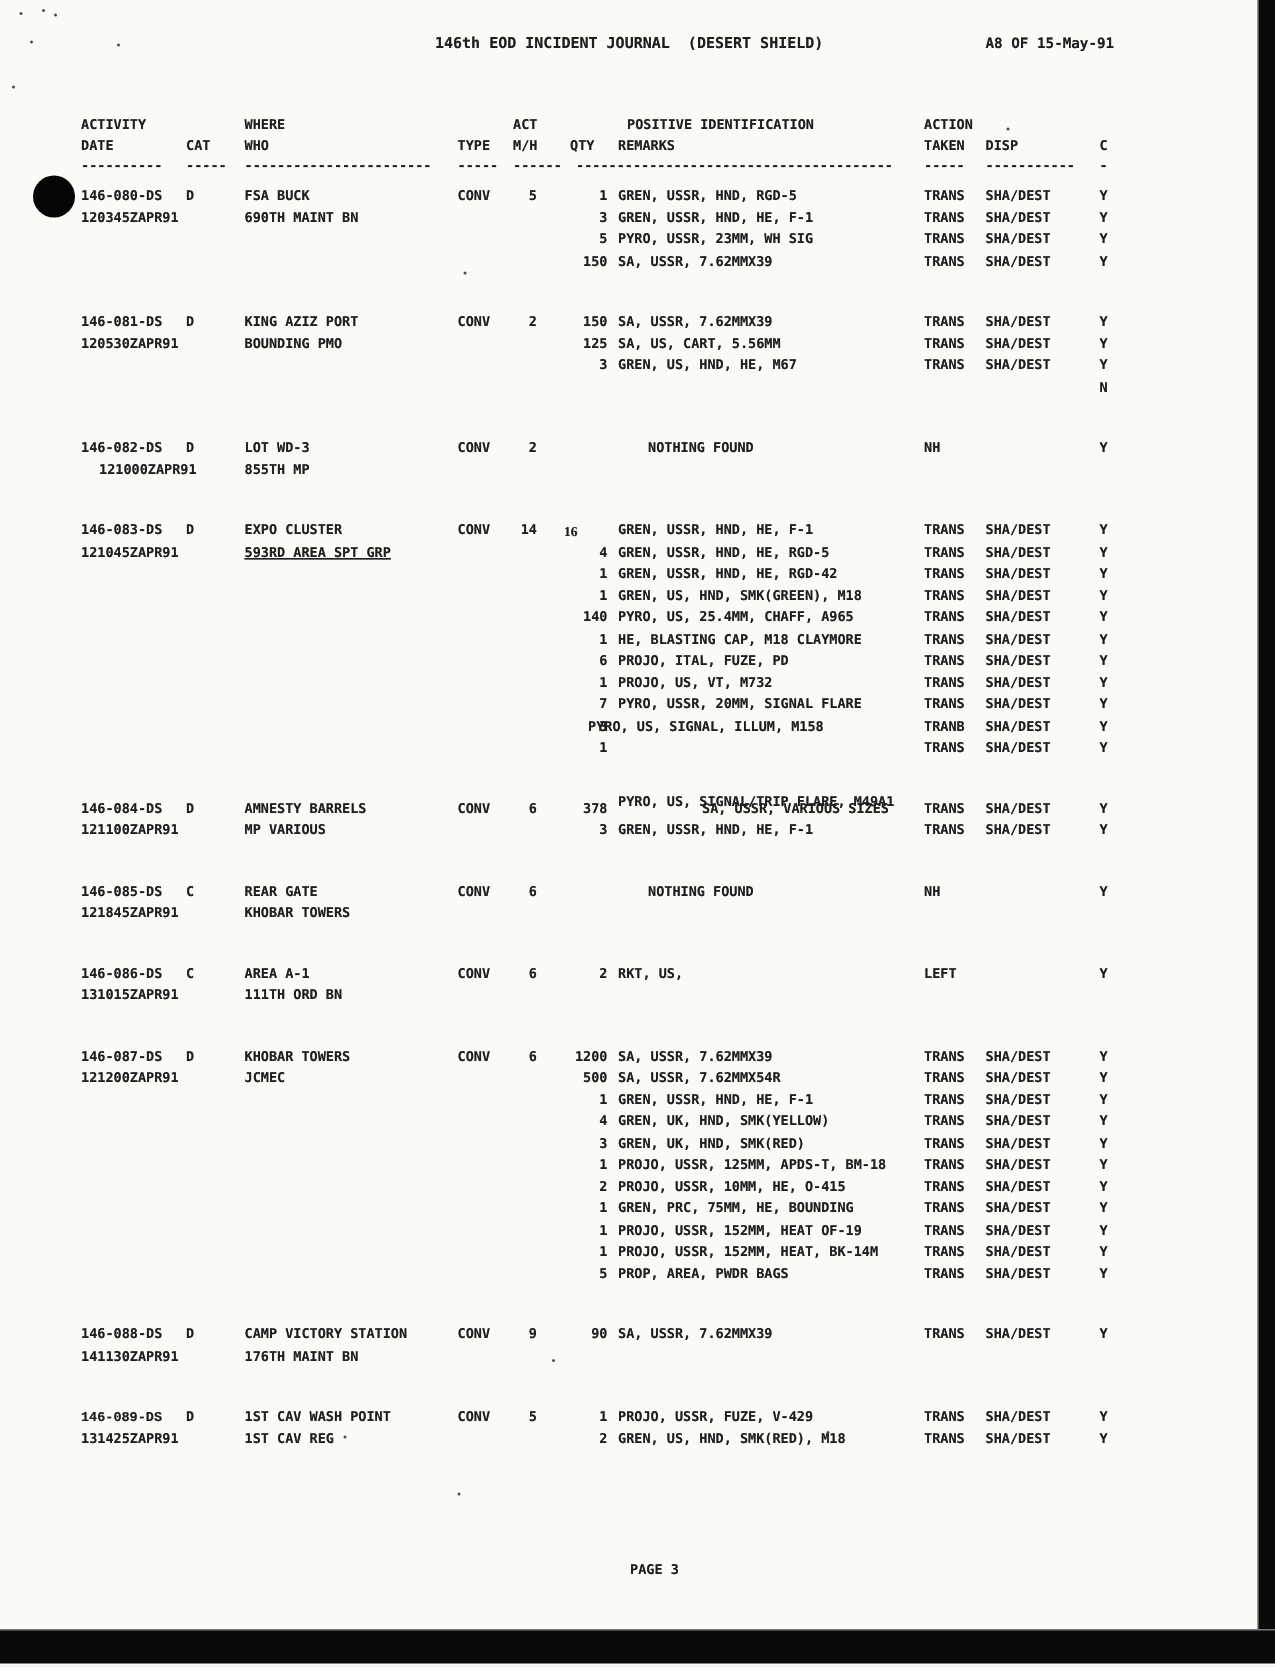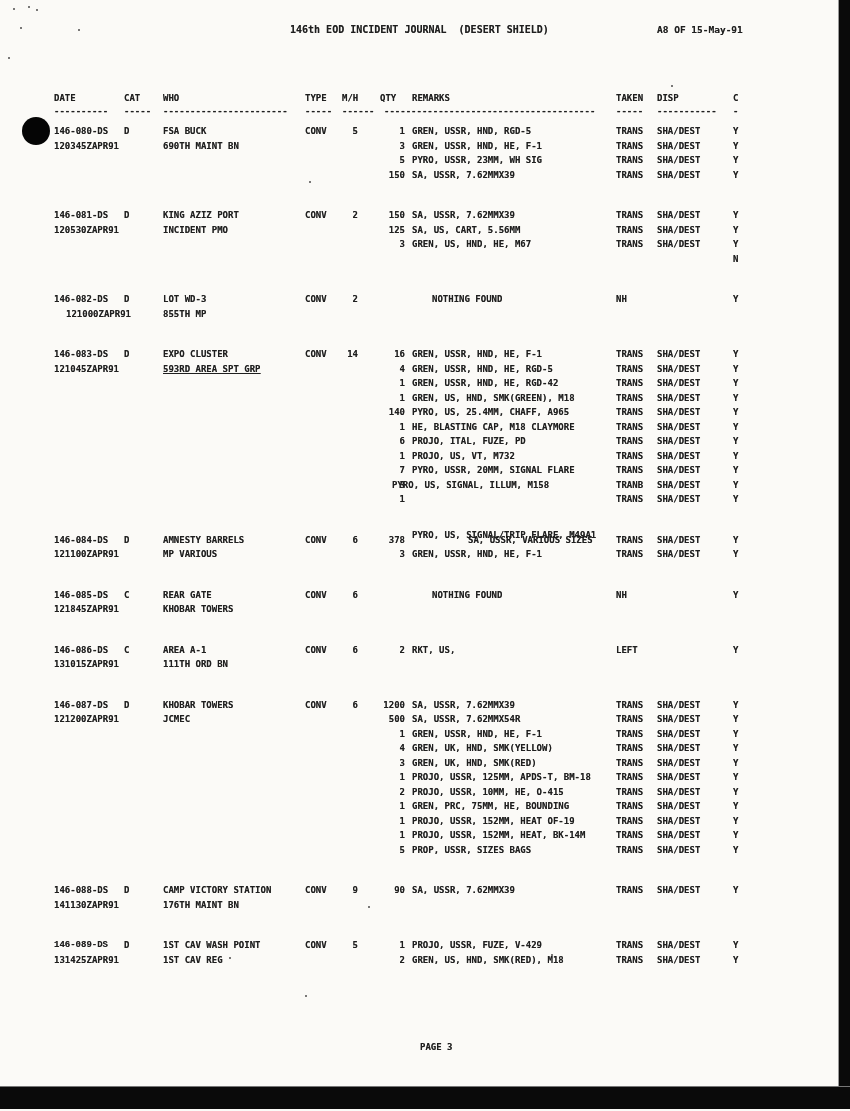--- a/index.html
+++ b/index.html
@@ -52,20 +52,27 @@
   }
 </style>
 </head>
 <body>
 
 <div class="page">
 
   <div class="t title" style="left:290px;top:24px;">146th EOD INCIDENT JOURNAL  (DESERT SHIELD)</div>
   <div class="t pref" style="left:657px;top:24px;">A8 OF 15-May-91</div>
 
+  <div class="row" style="top:79px;">
+    <span class="t c-activity">ACTIVITY</span>
+    <span class="t c-where">WHERE</span>
+    <span class="t c-act">ACT</span>
+    <span class="t c-posid">POSITIVE IDENTIFICATION</span>
+    <span class="t c-action">ACTION</span>
+  </div>
   <div class="row" style="top:93px;">
     <span class="t c-date">DATE</span>
     <span class="t c-cat">CAT</span>
     <span class="t c-who">WHO</span>
     <span class="t c-type">TYPE</span>
     <span class="t c-mh">M/H</span>
     <span class="t c-qty">QTY</span>
     <span class="t c-remarks">REMARKS</span>
     <span class="t c-taken">TAKEN</span>
     <span class="t c-disp">DISP</span>
@@ -127,21 +134,21 @@
         <span class="t" style="left: 305px;">CONV</span>
         <span class="t num" style="left: 320px; width: 38px;">2</span>
         <span class="t num" style="left: 348px; width: 57px;">150</span>
         <span class="t" style="left: 412px;">SA, USSR, 7.62MMX39</span>
         <span class="t" style="left: 616px;">TRANS</span>
         <span class="t" style="left: 657px;">SHA/DEST</span>
         <span class="t" style="left: 733px;">Y</span>
       </div>
       <div class="row" style="top: 224.5px;">
         <span class="t" style="left: 54px;">120530ZAPR91</span>
-        <span class="t" style="left: 163px;">INCIDENT PMO</span>
+        <span class="t" style="left: 163px;">BOUNDING PMO</span>
         <span class="t num" style="left: 348px; width: 57px;">125</span>
         <span class="t" style="left: 412px;">SA, US, CART, 5.56MM</span>
         <span class="t" style="left: 616px;">TRANS</span>
         <span class="t" style="left: 657px;">SHA/DEST</span>
         <span class="t" style="left: 733px;">Y</span>
       </div>
       <div class="row" style="top: 239px;">
         <span class="t num" style="left: 348px; width: 57px;">3</span>
         <span class="t" style="left: 412px;">GREN, US, HND, HE, M67</span>
         <span class="t" style="left: 616px;">TRANS</span>
@@ -164,21 +171,21 @@
       <div class="row" style="top: 308.5px;">
         <span class="t" style="left: 54px; margin-left: 12px;">121000ZAPR91</span>
         <span class="t" style="left: 163px;">855TH MP</span>
       </div>
       <div class="row" style="top: 349px;">
         <span class="t" style="left: 54px;">146-083-DS</span>
         <span class="t" style="left: 124px;">D</span>
         <span class="t" style="left: 163px;">EXPO CLUSTER</span>
         <span class="t" style="left: 305px;">CONV</span>
         <span class="t num" style="left: 320px; width: 38px;">14</span>
-        <span class="t num" style="left: 348px; width: 57px;">16</span>
+        <span class="t num" style="left: 328px; width: 57px; font-family: Liberation Serif, serif;">16</span>
         <span class="t" style="left: 412px;">GREN, USSR, HND, HE, F-1</span>
         <span class="t" style="left: 616px;">TRANS</span>
         <span class="t" style="left: 657px;">SHA/DEST</span>
         <span class="t" style="left: 733px;">Y</span>
       </div>
       <div class="row" style="top: 363.5px;">
         <span class="t" style="left: 54px;">121045ZAPR91</span>
         <span class="t" style="left: 163px; text-decoration: underline;">593RD AREA SPT GRP</span>
         <span class="t num" style="left: 348px; width: 57px;">4</span>
         <span class="t" style="left: 412px;">GREN, USSR, HND, HE, RGD-5</span>
@@ -371,21 +378,21 @@
       </div>
       <div class="row" style="top: 830px;">
         <span class="t num" style="left: 348px; width: 57px;">1</span>
         <span class="t" style="left: 412px;">PROJO, USSR, 152MM, HEAT, BK-14M</span>
         <span class="t" style="left: 616px;">TRANS</span>
         <span class="t" style="left: 657px;">SHA/DEST</span>
         <span class="t" style="left: 733px;">Y</span>
       </div>
       <div class="row" style="top: 844.5px;">
         <span class="t num" style="left: 348px; width: 57px;">5</span>
-        <span class="t" style="left: 412px;">PROP, USSR, SIZES BAGS</span>
+        <span class="t" style="left: 412px;">PROP, AREA, PWDR BAGS</span>
         <span class="t" style="left: 616px;">TRANS</span>
         <span class="t" style="left: 657px;">SHA/DEST</span>
         <span class="t" style="left: 733px;">Y</span>
       </div>
       <div class="row" style="top: 885px;">
         <span class="t" style="left: 54px;">146-088-DS</span>
         <span class="t" style="left: 124px;">D</span>
         <span class="t" style="left: 163px;">CAMP VICTORY STATION</span>
         <span class="t" style="left: 305px;">CONV</span>
         <span class="t num" style="left: 320px; width: 38px;">9</span>

